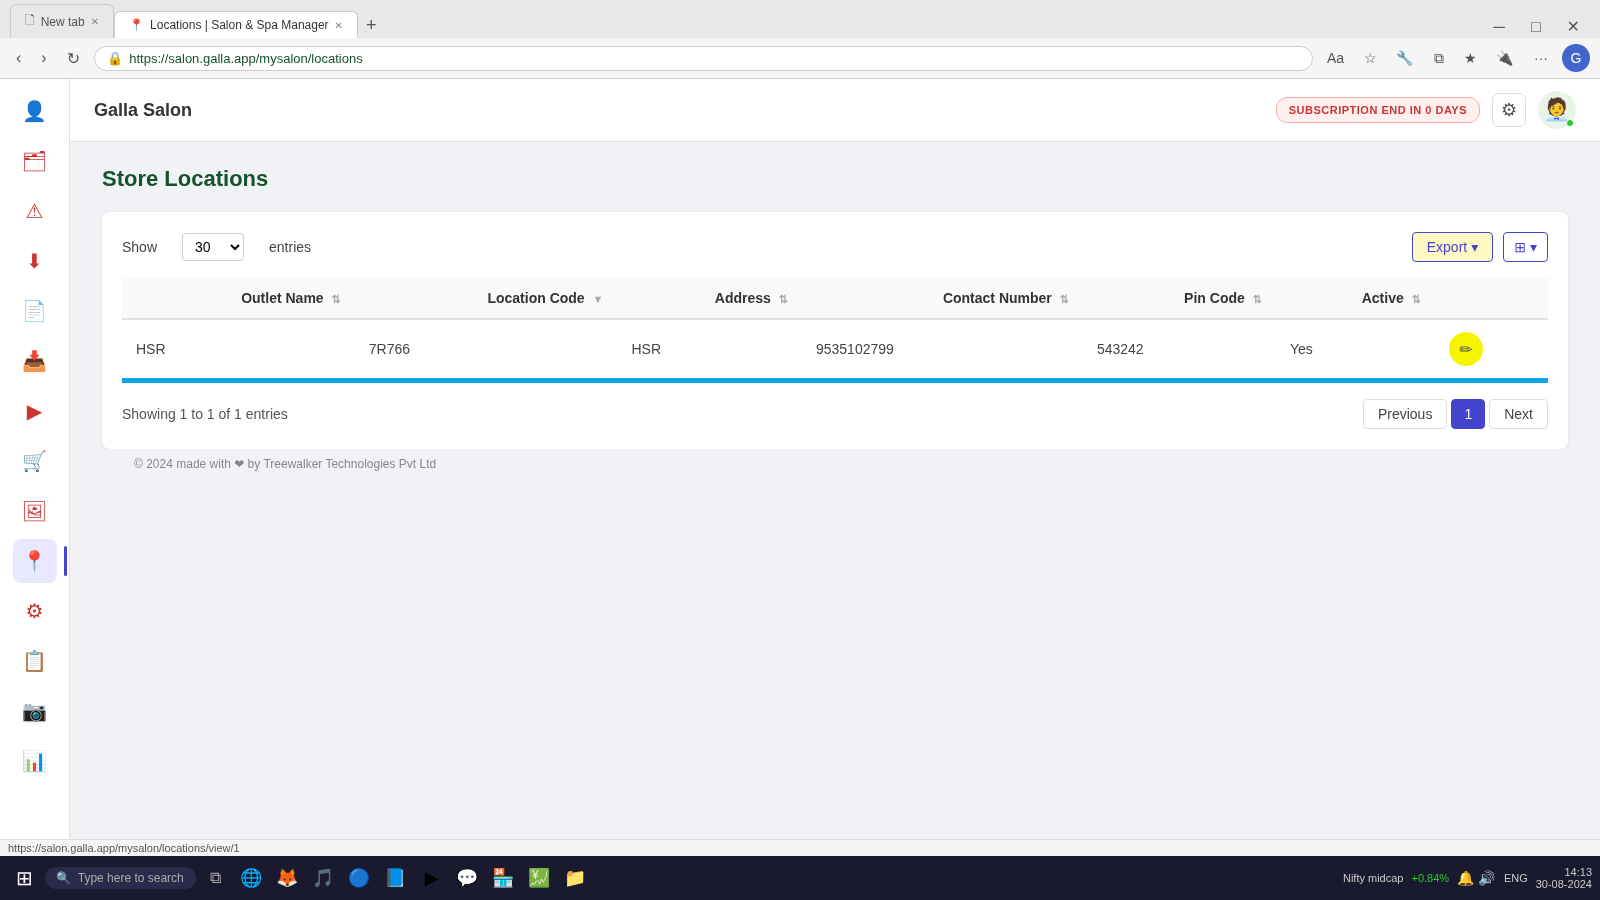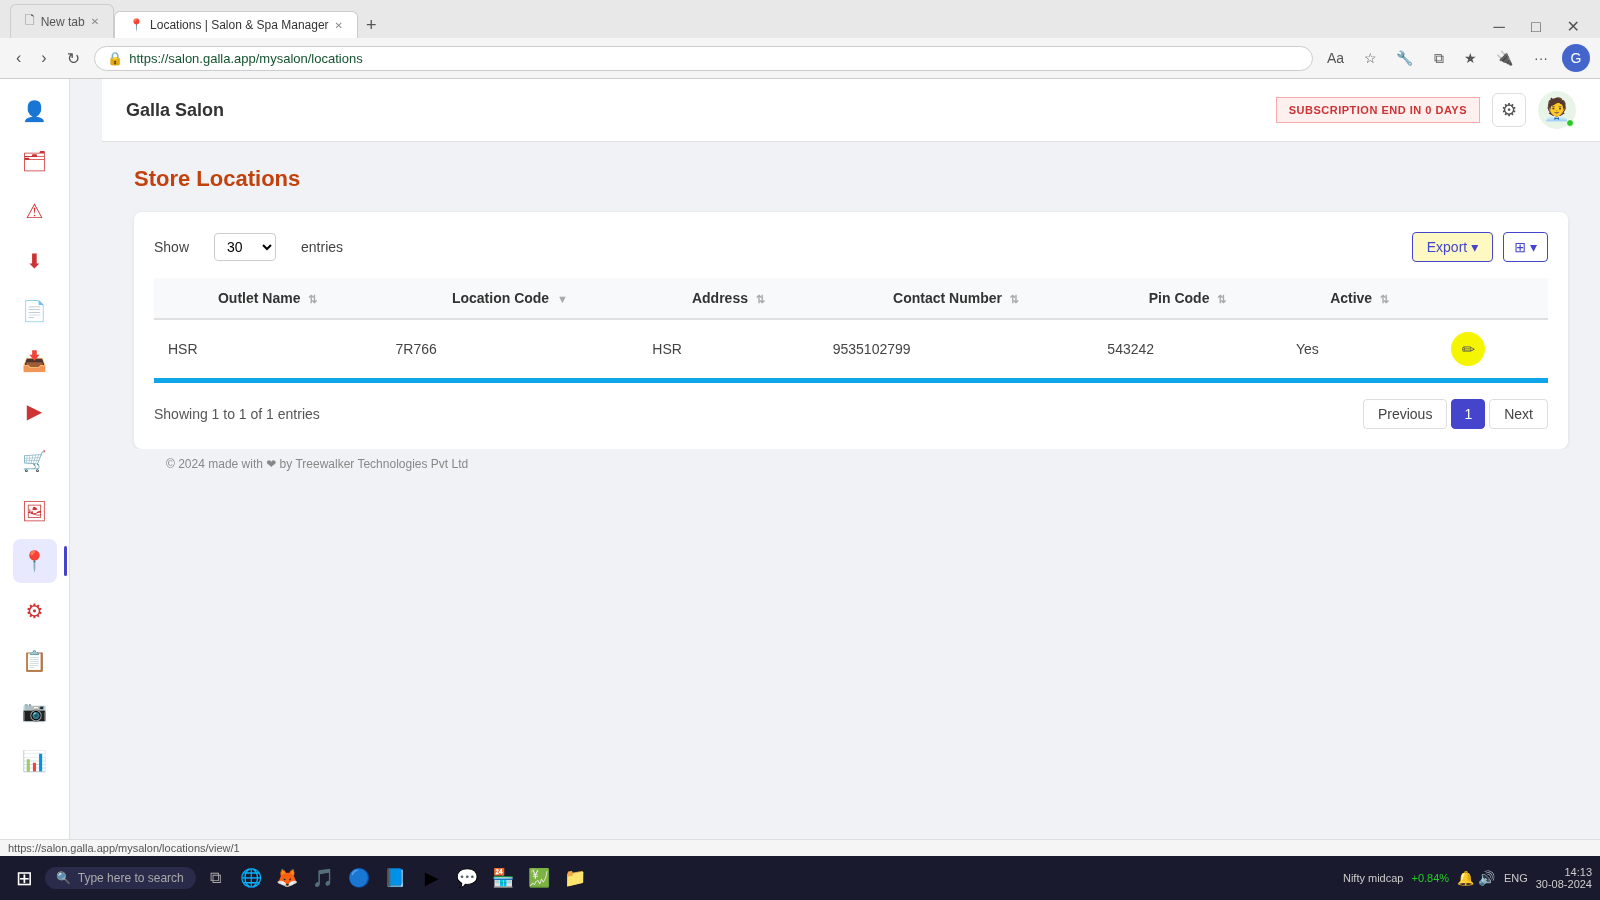--- a/index.html
+++ b/index.html
@@ -20,48 +20,48 @@
     
     .app-container { display: flex; flex: 1; overflow: hidden; }
 
     
     .sidebar { width: 70px; background: #fff; border-right: 1px solid #e0e0e0; display: flex; flex-direction: column; align-items: center; padding: 10px 0; gap: 6px; }
     .sidebar-item { width: 44px; height: 44px; display: flex; align-items: center; justify-content: center; border-radius: 8px; cursor: pointer; color: #cc3333; font-size: 20px; position: relative; }
     .sidebar-item.active { background: #e8e8ff; color: #4444cc; }
     .sidebar-item.active::after { content: ''; position: absolute; right: -10px; top: 50%; transform: translateY(-50%); width: 3px; height: 30px; background: #4444cc; border-radius: 2px; }
 
     
-    .main-content { flex: 1; overflow-y: auto; background: #f0f2f5; padding-left: 32px; }
+    .main-content { flex: 1; overflow-y: auto; background: #f0f2f5; }
 
     
     .header { background: #fff; border-bottom: 1px solid #e0e0e0; padding: 12px 24px; display: flex; align-items: center; justify-content: space-between; }
     .header-title { font-size: 18px; font-weight: 600; color: #333; }
     .header-right { display: flex; align-items: center; gap: 12px; }
-    .subscription-badge { background: #fff0f0; border: 1px solid #ffaaaa; color: #cc3333; font-size: 11px; font-weight: 700; padding: 6px 12px; border-radius: 0; letter-spacing: 0.5px; }
+    .subscription-badge { background: #fff0f0; border: 1px solid #ffaaaa; color: #cc3333; font-size: 11px; font-weight: 700; padding: 6px 12px; border-radius: 11px; letter-spacing: 0.5px; }
     .settings-btn { width: 34px; height: 34px; border: 1px solid #ddd; border-radius: 6px; background: none; cursor: pointer; display: flex; align-items: center; justify-content: center; color: #555; font-size: 18px; }
     .avatar { width: 38px; height: 38px; border-radius: 50%; background: #e8f4e8; display: flex; align-items: center; justify-content: center; font-size: 22px; position: relative; cursor: pointer; }
     .avatar-dot { position: absolute; bottom: 2px; right: 2px; width: 8px; height: 8px; background: #22cc22; border-radius: 50%; border: 1px solid #fff; }
 
     
     .page-content { padding: 24px 32px; }
-    .page-title { font-size: 22px; font-weight: 700; color: #c2410c; margin-bottom: 20px; }
+    .page-title { font-size: 22px; font-weight: 700; color: #14532d; margin-bottom: 20px; }
 
     
     .table-card { background: #fff; border-radius: 8px; padding: 20px; box-shadow: 0 1px 4px rgba(0,0,0,0.08); }
     .table-controls { display: flex; align-items: center; justify-content: space-between; margin-bottom: 16px; }
     .show-entries { display: flex; align-items: center; gap: 25px; font-size: 14px; color: #444; }
     .show-entries select { border: 1px solid #ccc; border-radius: 4px; padding: 4px 8px; font-size: 14px; background: #fff; cursor: pointer; }
     .table-actions { display: flex; align-items: center; gap: 10px; }
     .search-box { border: 1px solid #ccc; border-radius: 4px; padding: 6px 12px; font-size: 14px; width: 200px; color: #555; }
     .export-btn { border: 1px solid #4444cc; color: #4444cc; background: #fef9c3; border-radius: 4px; padding: 6px 14px; font-size: 14px; cursor: pointer; display: flex; align-items: center; gap: 4px; }
     .grid-btn { border: 1px solid #4444cc; color: #4444cc; background: #fff; border-radius: 4px; padding: 6px 10px; font-size: 14px; cursor: pointer; display: flex; align-items: center; gap: 4px; }
 
     
     .data-table { width: 100%; border-collapse: collapse; font-size: 14px; }
-    .data-table th { background: #f8f9fa; padding: 12px 14px; text-align: center; font-weight: 600; color: #333; border-bottom: 2px solid #e0e0e0; white-space: nowrap; }
+    .data-table th { background: #f8f9fa; padding: 12px 14px; text-align: right; font-weight: 600; color: #333; border-bottom: 2px solid #e0e0e0; white-space: nowrap; }
     .data-table th .sort-icon { color: #aaa; margin-left: 4px; font-size: 11px; }
     .data-table td { padding: 12px 14px; color: #444; border-bottom: 5px solid #0ea5e9; }
     .edit-btn { width: 34px; height: 34px; background: #f5f500; border: none; border-radius: 50%; cursor: pointer; display: flex; align-items: center; justify-content: center; font-size: 16px; color: #555; }
 
     
     .pagination-bar { display: flex; align-items: center; justify-content: space-between; margin-top: 16px; font-size: 14px; color: #555; }
     .pagination-controls { display: flex; align-items: center; gap: 4px; }
     .page-btn { padding: 6px 14px; border: 1px solid #ddd; border-radius: 4px; background: #fff; cursor: pointer; font-size: 14px; color: #444; }
     .page-btn.active { background: #4444cc; color: #fff; border-color: #4444cc; padding: 6px 12px; min-width: 32px; text-align: center; }
 

